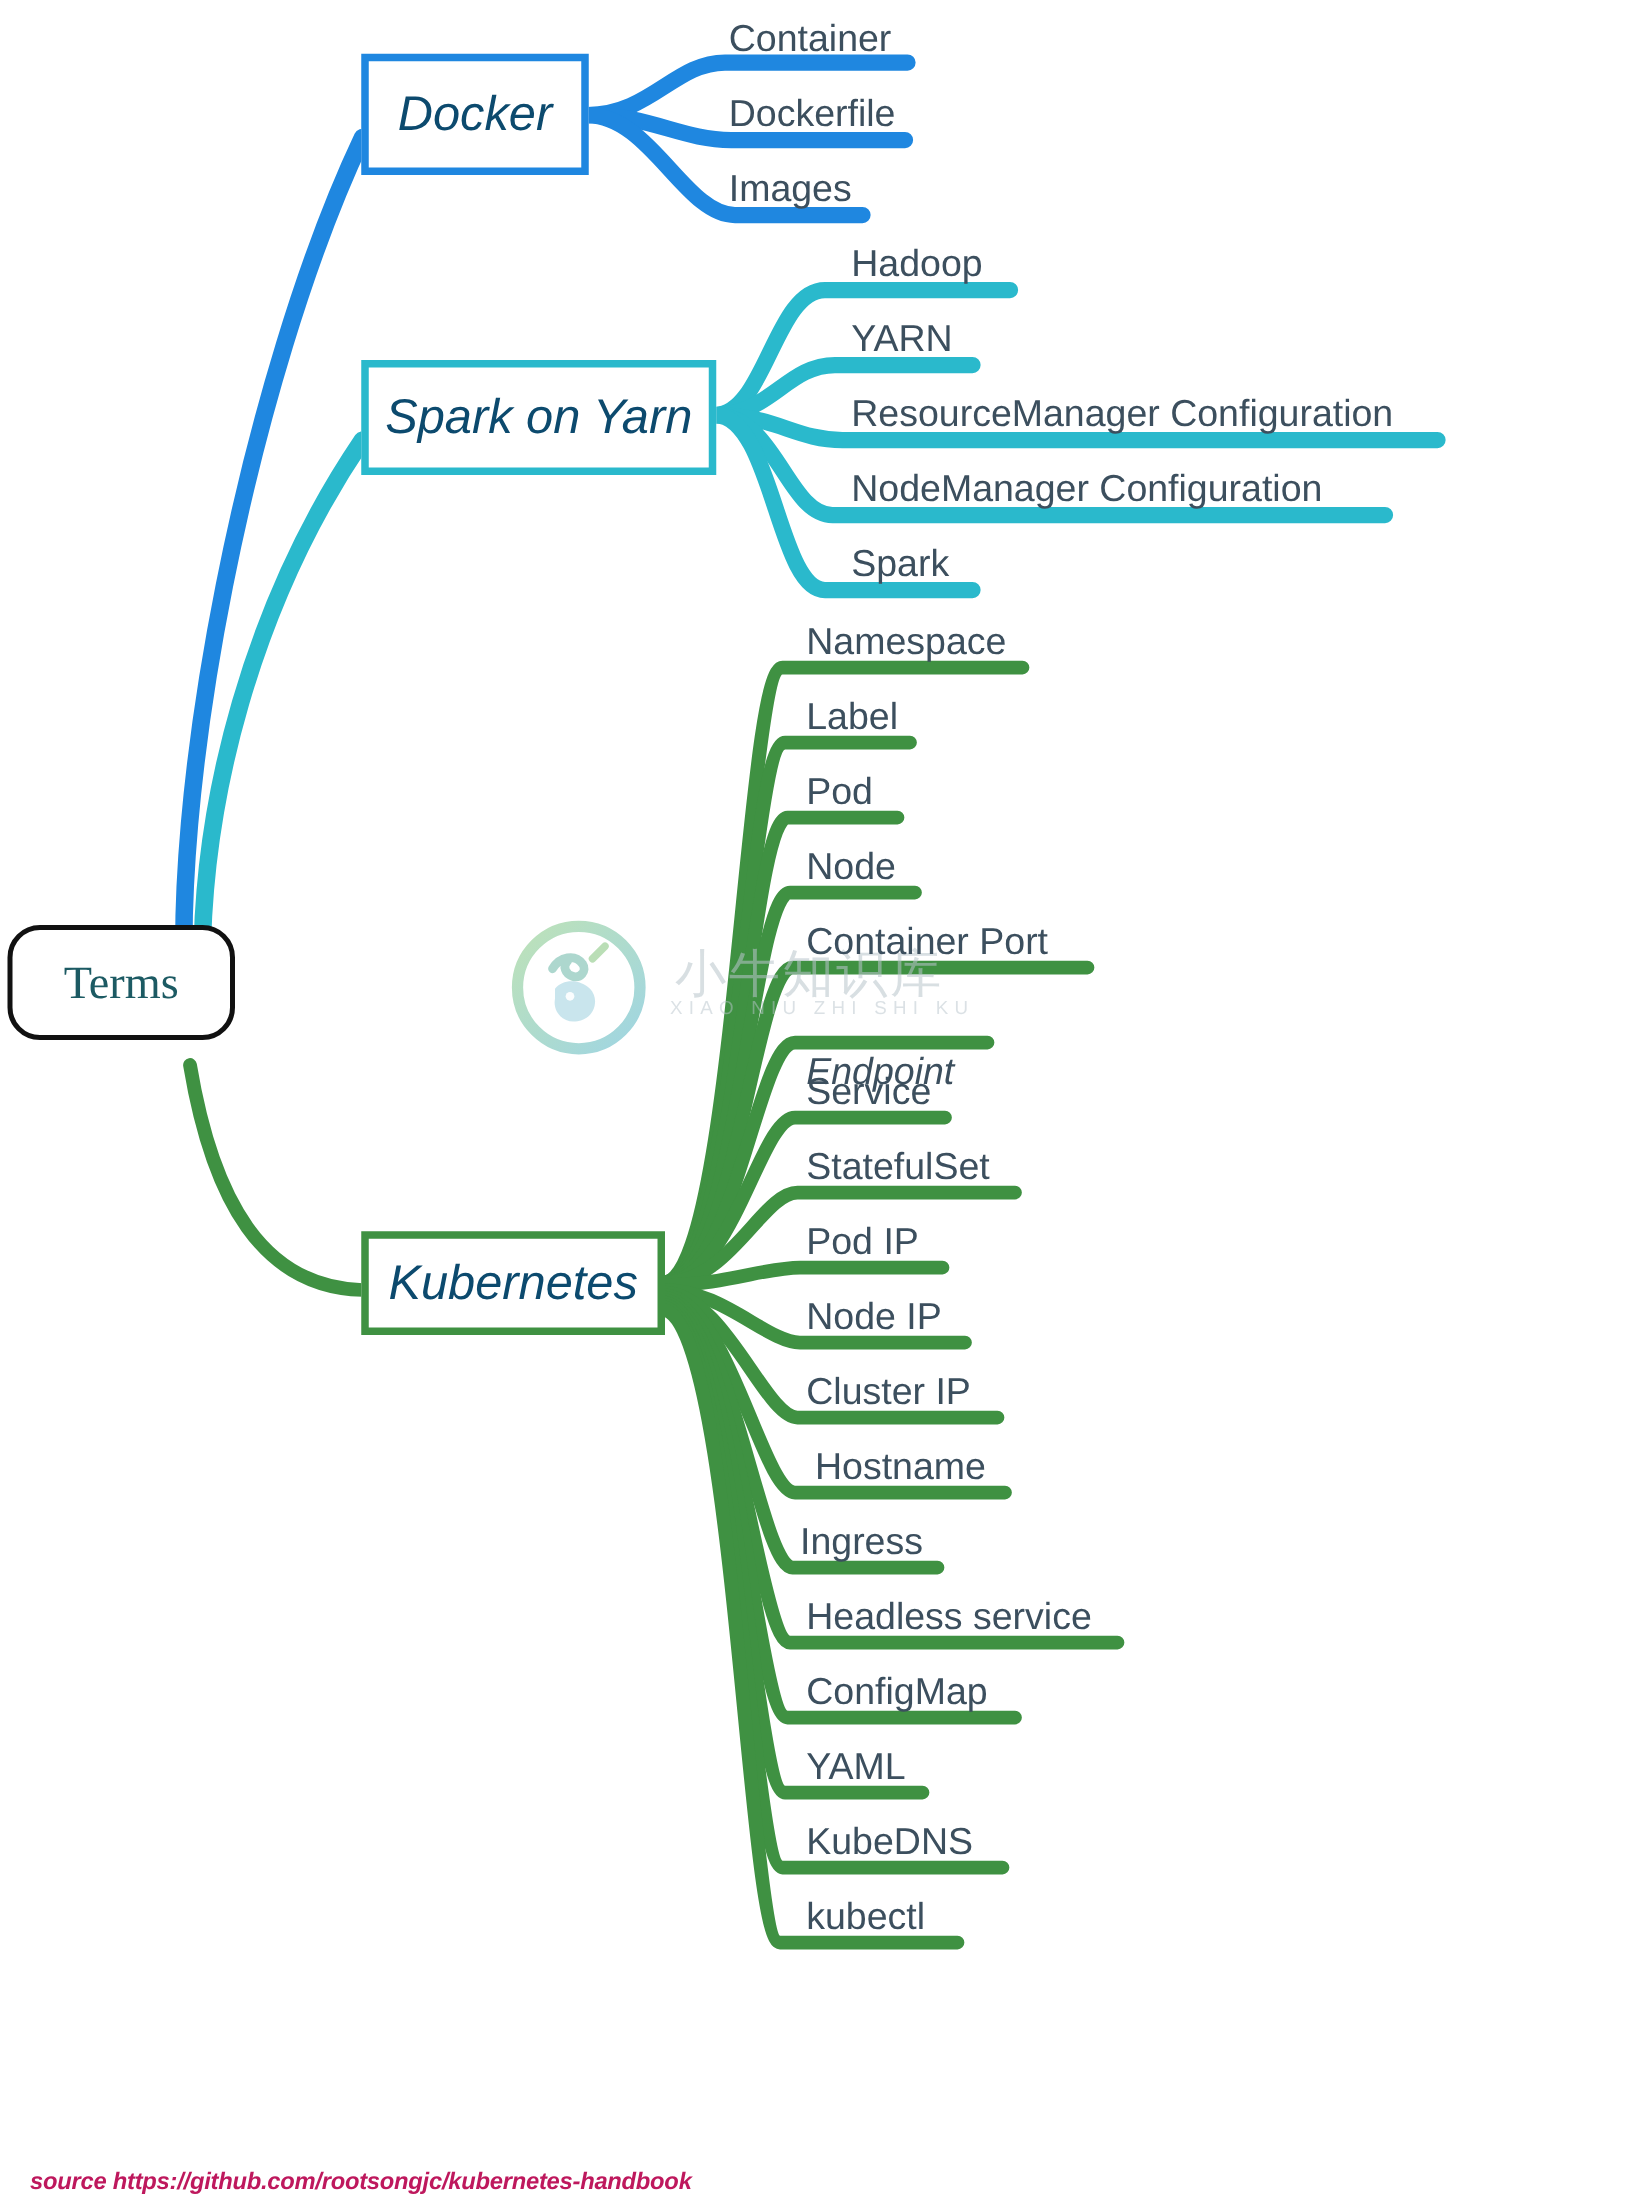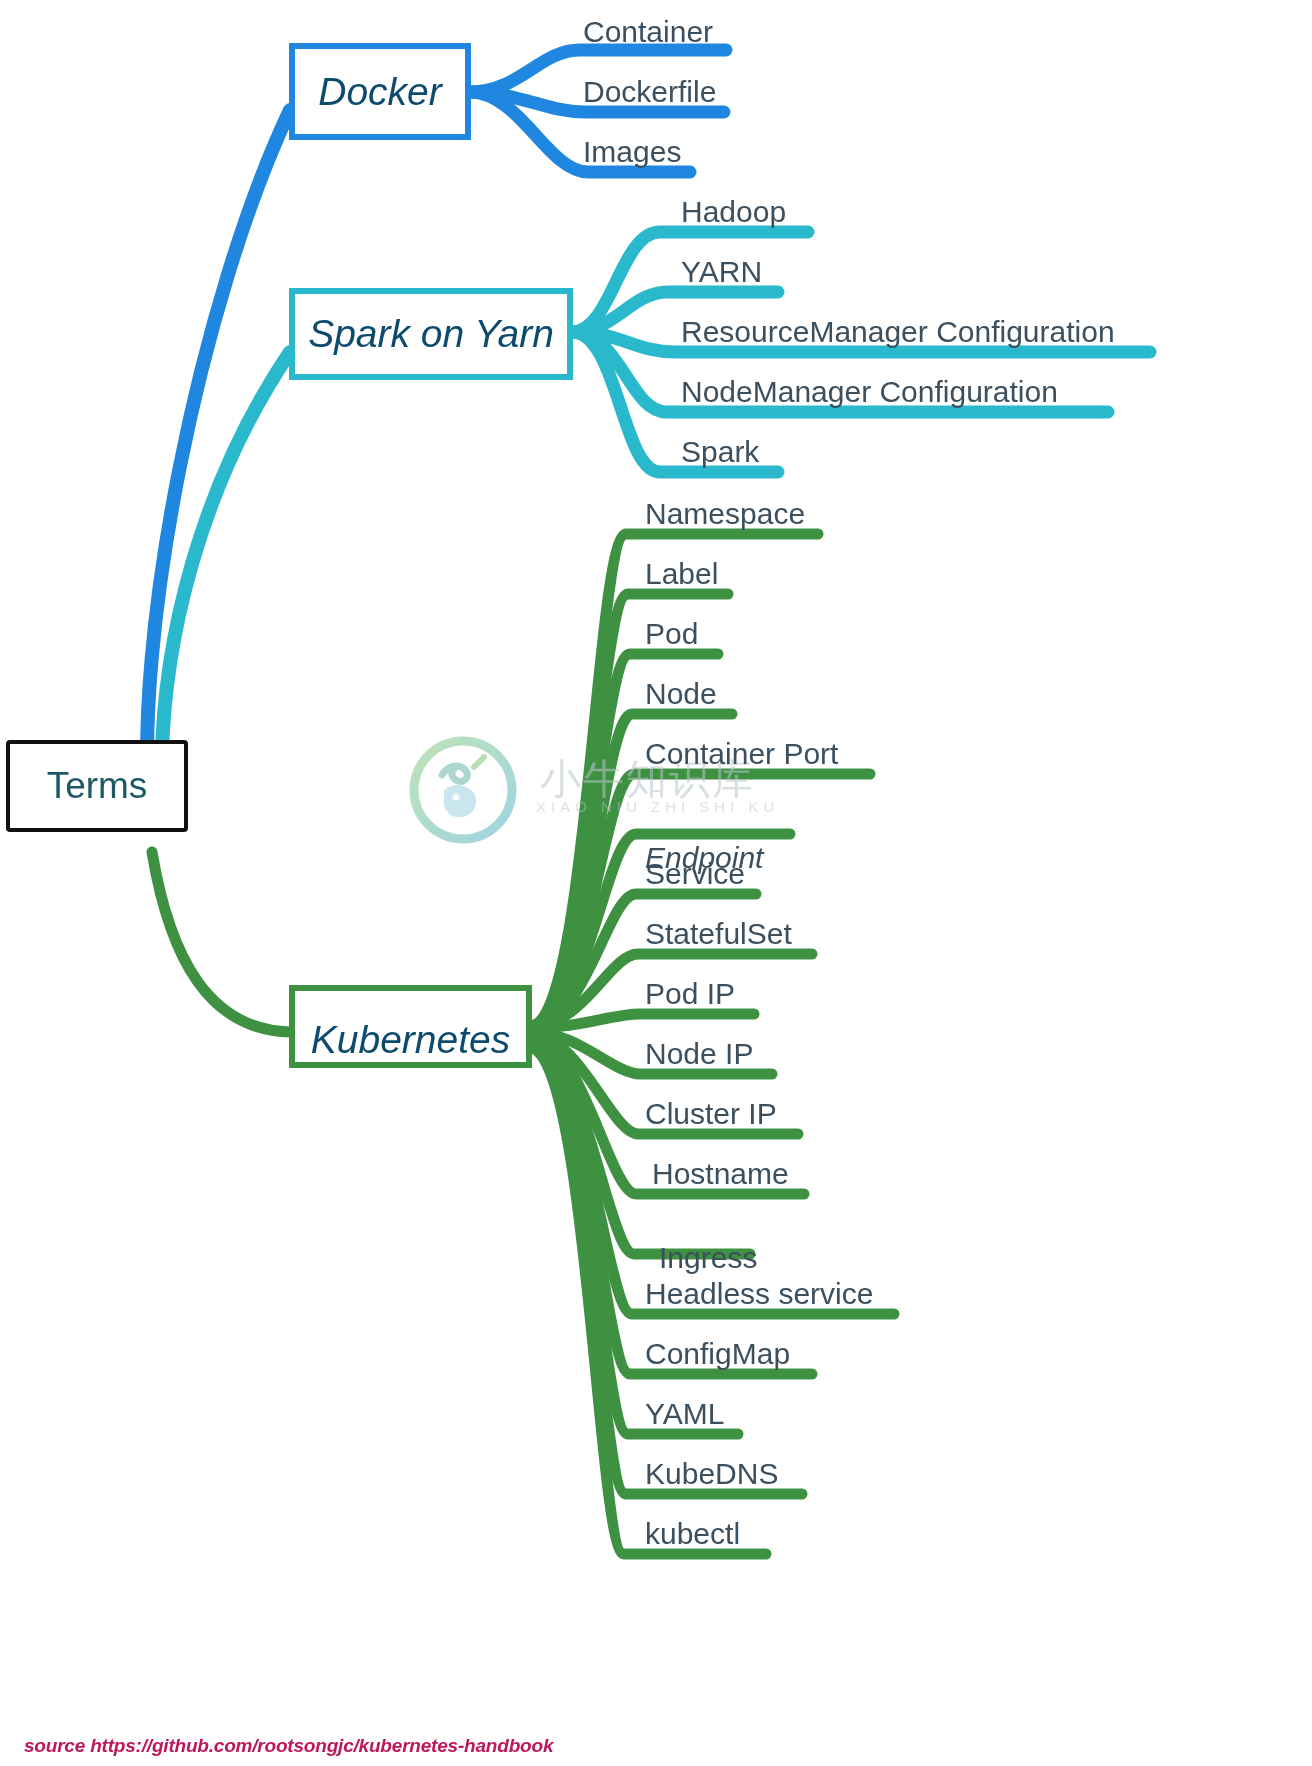--- a/index.html
+++ b/index.html
@@ -5,21 +5,21 @@
   html,body{margin:0;padding:0;background:#ffffff;}
   body{width:1312px;height:1766px;position:relative;overflow:hidden;
        font-family:"Liberation Sans","DejaVu Sans",sans-serif;}
   #canvas{position:absolute;inset:0;width:1312px;height:1766px;}
   svg.edges{position:absolute;left:0;top:0;width:1312px;height:1766px;pointer-events:none;}
 
   .node{position:absolute;box-sizing:border-box;display:flex;align-items:center;
         justify-content:center;background:#ffffff;}
   .node .lbl{color:#3c4f5e;white-space:nowrap;}
 
-  .root{border:4px solid #111111;border-radius:4px;}
+  .root{border:4px solid #111111;border-radius:26px;font-family:Liberation Serif, serif;}
   .root .lbl{font-size:37px;color:#1c5a63;}
 
   .branch{border-width:6px;border-style:solid;background:#fff;}
   .branch .lbl{font-size:39px;color:#0c4a6e;font-style:italic;}
 
   .leaf{position:absolute;color:#3c4f5e;font-size:30px;white-space:nowrap;
         line-height:1;}
 
   .watermark{position:absolute;pointer-events:none;}
   .wm-text{position:absolute;pointer-events:none;color:#b9c5cc;}
@@ -101,21 +101,21 @@
   </div>
 
   <div class="node branch" style="left:289px;top:43px;width:182px;height:97px;border-color:#1f87e0;">
     <span class="lbl">Docker</span>
   </div>
 
   <div class="node branch" style="left:289px;top:288px;width:284px;height:92px;border-color:#2ab9cc;">
     <span class="lbl">Spark on Yarn</span>
   </div>
 
-  <div class="node branch" style="left:289px;top:985px;width:243px;height:83px;border-color:#3f9142;align-items:flex-end;">
+  <div class="node branch" style="left:289px;top:985px;width:243px;height:83px;border-color:#3f9142;">
     <span class="lbl">Kubernetes</span>
   </div>
 
   <div class="leaf" style="left:583px;top:17px;">Container</div>
   <div class="leaf" style="left:583px;top:77px;">Dockerfile</div>
   <div class="leaf" style="left:583px;top:137px;">Images</div>
 
   <div class="leaf" style="left:681px;top:197px;">Hadoop</div>
   <div class="leaf" style="left:681px;top:257px;">YARN</div>
   <div class="leaf" style="left:681px;top:317px;">ResourceManager Configuration</div>
@@ -127,21 +127,21 @@
   <div class="leaf" style="left:645px;top:619px;">Pod</div>
   <div class="leaf" style="left:645px;top:679px;">Node</div>
   <div class="leaf" style="left:645px;top:739px;">Container Port</div>
   <div class="leaf" style="left:645px;top:843px;font-style:italic;">Endpoint</div>
   <div class="leaf" style="left:645px;top:859px;">Service</div>
   <div class="leaf" style="left:645px;top:919px;">StatefulSet</div>
   <div class="leaf" style="left:645px;top:979px;text-align:right;">Pod IP</div>
   <div class="leaf" style="left:645px;top:1039px;">Node IP</div>
   <div class="leaf" style="left:645px;top:1099px;">Cluster IP</div>
   <div class="leaf" style="left:614px;top:1159px;margin-left:38px;">Hostname</div>
-  <div class="leaf" style="left:659px;top:1219px;margin-top:24px;">Ingress</div>
+  <div class="leaf" style="left:640px;top:1219px;">Ingress</div>
   <div class="leaf" style="left:645px;top:1279px;">Headless service</div>
   <div class="leaf" style="left:645px;top:1339px;text-align:center;">ConfigMap</div>
   <div class="leaf" style="left:645px;top:1399px;">YAML</div>
   <div class="leaf" style="left:645px;top:1459px;">KubeDNS</div>
   <div class="leaf" style="left:645px;top:1519px;">kubectl</div>
 
   <div class="source">source https://github.com/rootsongjc/kubernetes-handbook</div>
 
 </div>
 

